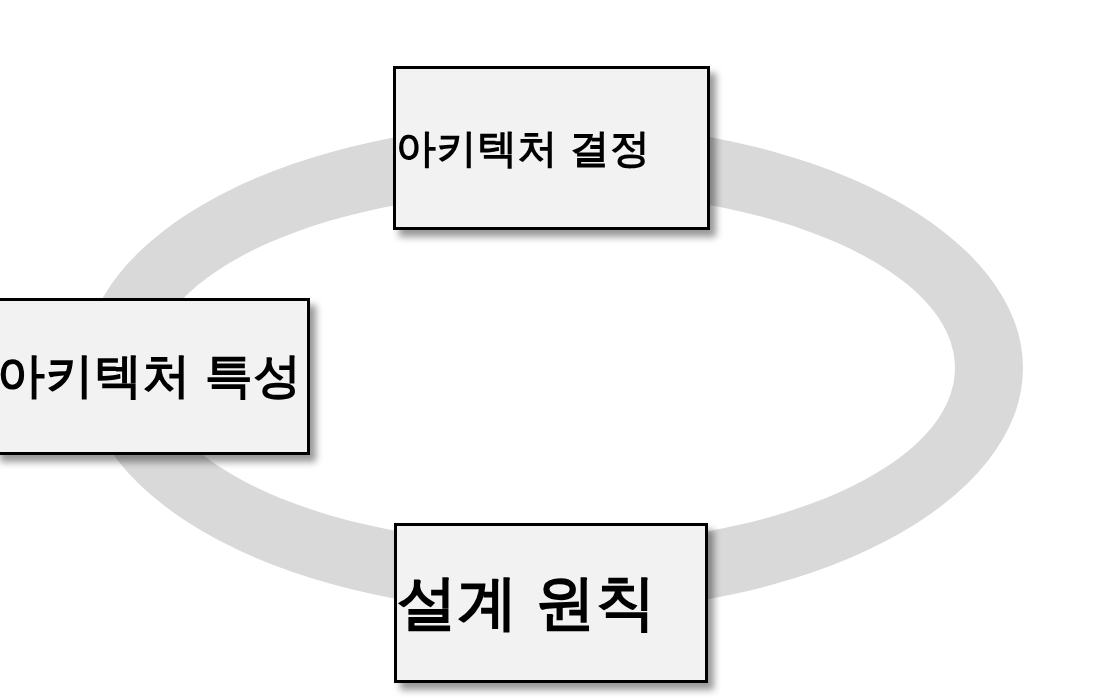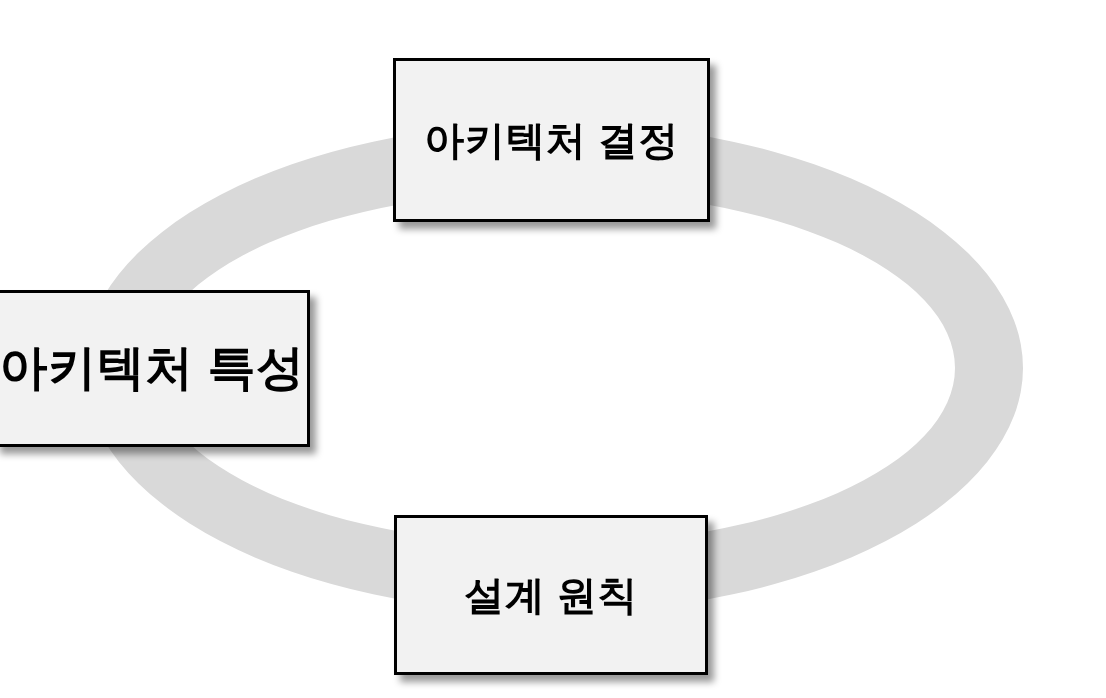--- a/index.html
+++ b/index.html
@@ -34,41 +34,42 @@
     background:transparent;
   }
   .node{
     position:absolute;
     box-sizing:border-box;
     background:var(--box-fill);
     border:3px solid var(--box-border);
     box-shadow:6px 7px 7px rgba(0,0,0,0.40);
     display:flex;
     align-items:center;
-    justify-content:center;
+    justify-content:flex-start;
     text-align:center;
     color:var(--text-color);
     font-weight:800;
     letter-spacing:0.5px;
     z-index:2;
+    margin-top:8px;
   }
   .node-top{
     left:393px; top:58px;
     width:317px; height:164px;
     font-size:40px;
   }
   .node-right{
     left:787px; top:288px;
     width:311px; height:159px;
     font-size:44px;
   }
   .node-bottom{
     left:394px; top:515px;
     width:314px; height:160px;
-    font-size:40px;
+    font-size:60px;
   }
   .node-left{
     left:-6px; top:290px;
     width:316px; height:157px;
     font-size:48px;
   }
   .node-label{
     display:block;
     line-height:1.1;
     white-space:nowrap;

